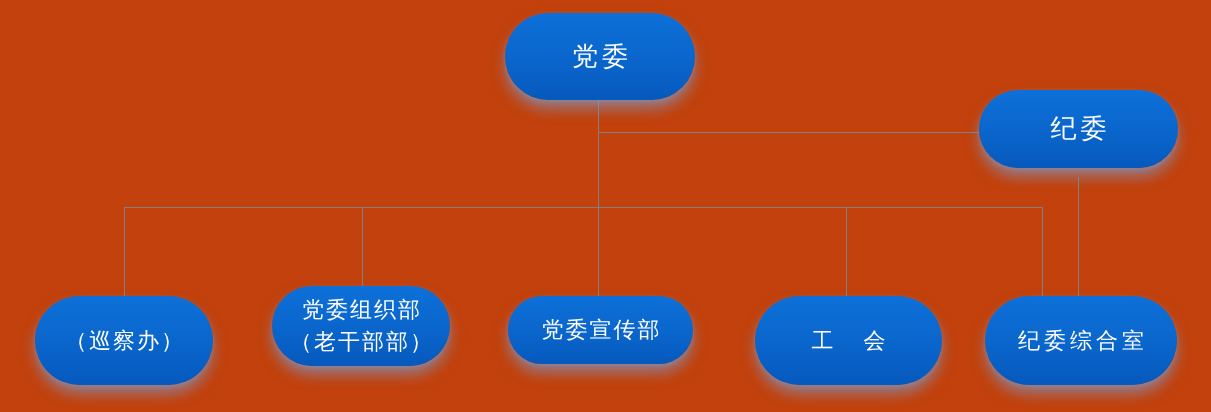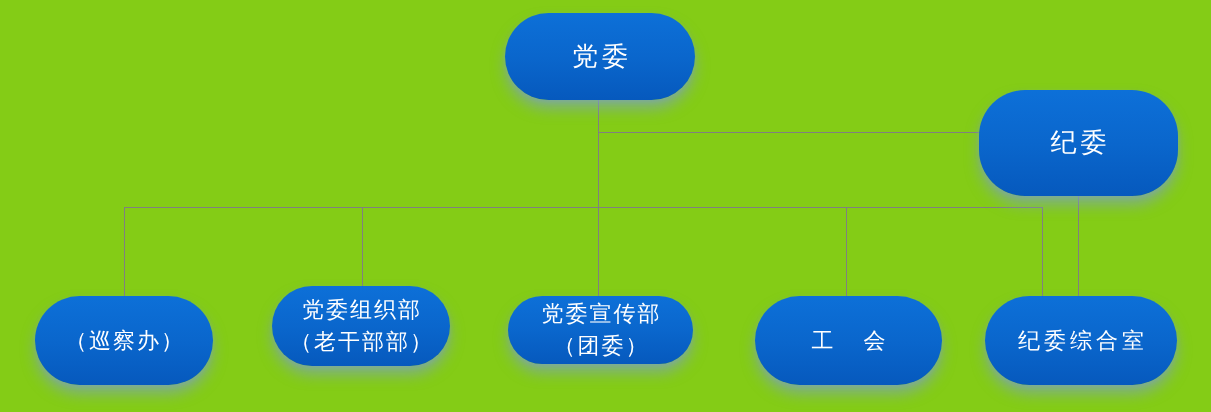--- a/index.html
+++ b/index.html
@@ -4,21 +4,21 @@
 <style>
   html, body {
     margin: 0;
     padding: 0;
     background: #ffffff;
   }
   .canvas {
     position: relative;
     width: 1211px;
     height: 412px;
-    background: #84cc16;
+    background: #c2410c;
     overflow: hidden;
     font-family: "Liberation Serif", "DejaVu Serif", serif;
   }
   .node {
     position: absolute;
     display: flex;
     flex-direction: column;
     align-items: center;
     justify-content: center;
     border-radius: 46px;
@@ -49,21 +49,21 @@
   .line {
     position: absolute;
     background: #808080;
     z-index: 1;
   }
   .h { height: 1px; }
   .v { width: 1px; }
 
   
   #n-dangwei        { left: 505px; top: 13px;  width: 190px; height: 87px; }
-  #n-jiwei          { left: 979px; top: 90px;  width: 199px; height: 106px; }
+  #n-jiwei          { left: 979px; top: 90px;  width: 199px; height: 78px; }
   #n-bangongshi     { left: 35px;  top: 296px; width: 178px; height: 89px; }
   #n-zuzhibu        { left: 272px; top: 286px; width: 178px; height: 80px; }
   #n-xuanchuanbu    { left: 508px; top: 296px; width: 185px; height: 68px; }
   #n-gonghui        { left: 755px; top: 296px; width: 187px; height: 89px; }
   #n-zongheshi      { left: 985px; top: 296px; width: 192px; height: 89px; justify-content: center; }
 
   
   #c-v-dangwei      { left: 598px;  top: 100px; height: 196px; }
   #c-h-jiwei        { left: 598px;  top: 132px; width: 381px; }
   #c-h-bus          { left: 124px;  top: 207px; width: 919px; }
@@ -99,21 +99,20 @@
     <span class="lbl-2line">（巡察办）</span>
   </div>
 
   <div class="node" id="n-zuzhibu">
     <span class="lbl-2line">党委组织部</span>
     <span class="lbl-2line">（老干部部）</span>
   </div>
 
   <div class="node" id="n-xuanchuanbu">
     <span class="lbl-2line">党委宣传部</span>
-    <span class="lbl-2line">（团委）</span>
   </div>
 
   <div class="node" id="n-gonghui">
     <span class="lbl-md">工　会</span>
   </div>
 
   <div class="node" id="n-zongheshi">
     <span class="lbl-md">纪委综合室</span>
   </div>
 

